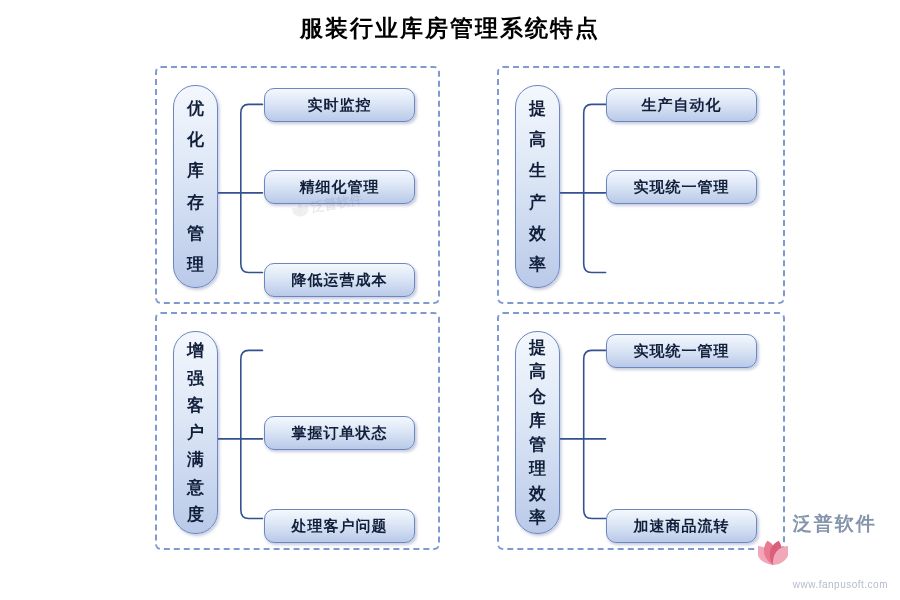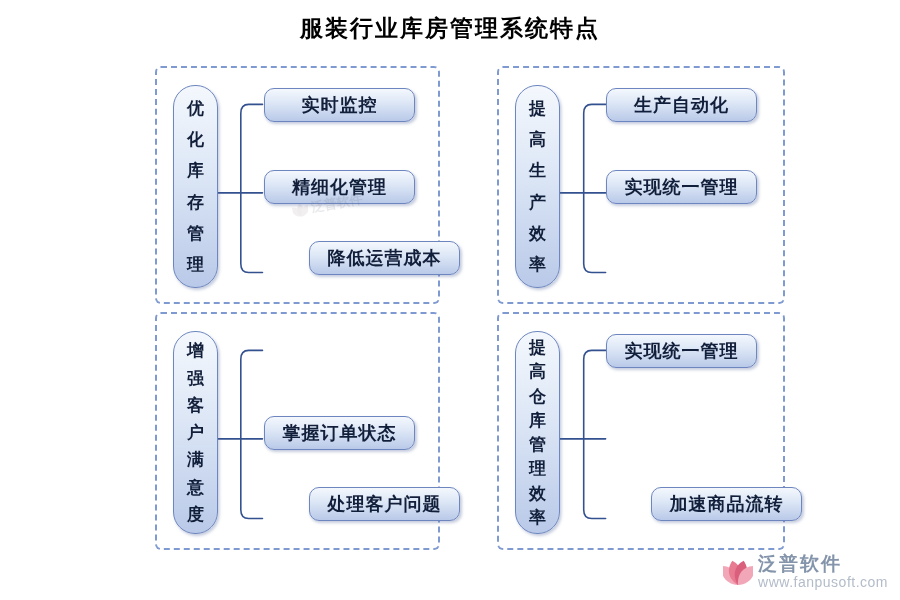--- a/index.html
+++ b/index.html
@@ -38,42 +38,42 @@
     font-size: 17px; line-height: 1;
   }
   .vlabel span { display: block; }
 
   .connector { position: absolute; left: 0; top: 0; width: 100%; height: 100%; pointer-events: none; }
 
   .item {
     position: absolute; left: 107px; width: 151px; height: 34px;
     border-radius: 10px;
     display: flex; align-items: center; justify-content: center;
-    font-size: 18px; letter-spacing: 1px;
+    font-size: 15px; letter-spacing: 1px;
   }
-  .i0 { top: 20px; } .i1 { top: 102px; } .i2 { top: 173px; margin-left: 45px; }
+  .i0 { top: 20px; } .i1 { top: 102px; } .i2 { top: 195px; }
 
   .watermark {
     position: absolute; left: 292px; top: 196px;
     display: flex; align-items: center; gap: 3px;
     opacity: 0.14; filter: grayscale(0.6);
     transform: rotate(-10deg);
     font-family: "Liberation Sans", sans-serif;
     font-weight: bold; font-size: 13px; color: #5a6b85;
     pointer-events: none;
   }
 
   .logo {
     position: absolute; right: 12px; bottom: 10px;
     display: flex; align-items: center; gap: 5px;
     font-family: "Liberation Sans", sans-serif;
   }
   .logo-text { display: flex; flex-direction: column; line-height: 1.1; }
   .logo-name { font-size: 19px; font-weight: bold; color: #8494aa; letter-spacing: 2px; }
-  .logo-url  { font-size: 14px; color: #b3bcc9; letter-spacing: 0.5px; }
+  .logo-url  { font-size: 10px; color: #b3bcc9; letter-spacing: 0.5px; margin-top: 44px; }
 </style>
 </head>
 <body>
 
 <div class="canvas">
 
   <div class="title">服装行业库房管理系统特点</div>
 
   <div class="quadrant q0">
     <svg class="connector" viewBox="0 0 285 238" preserveAspectRatio="none">

